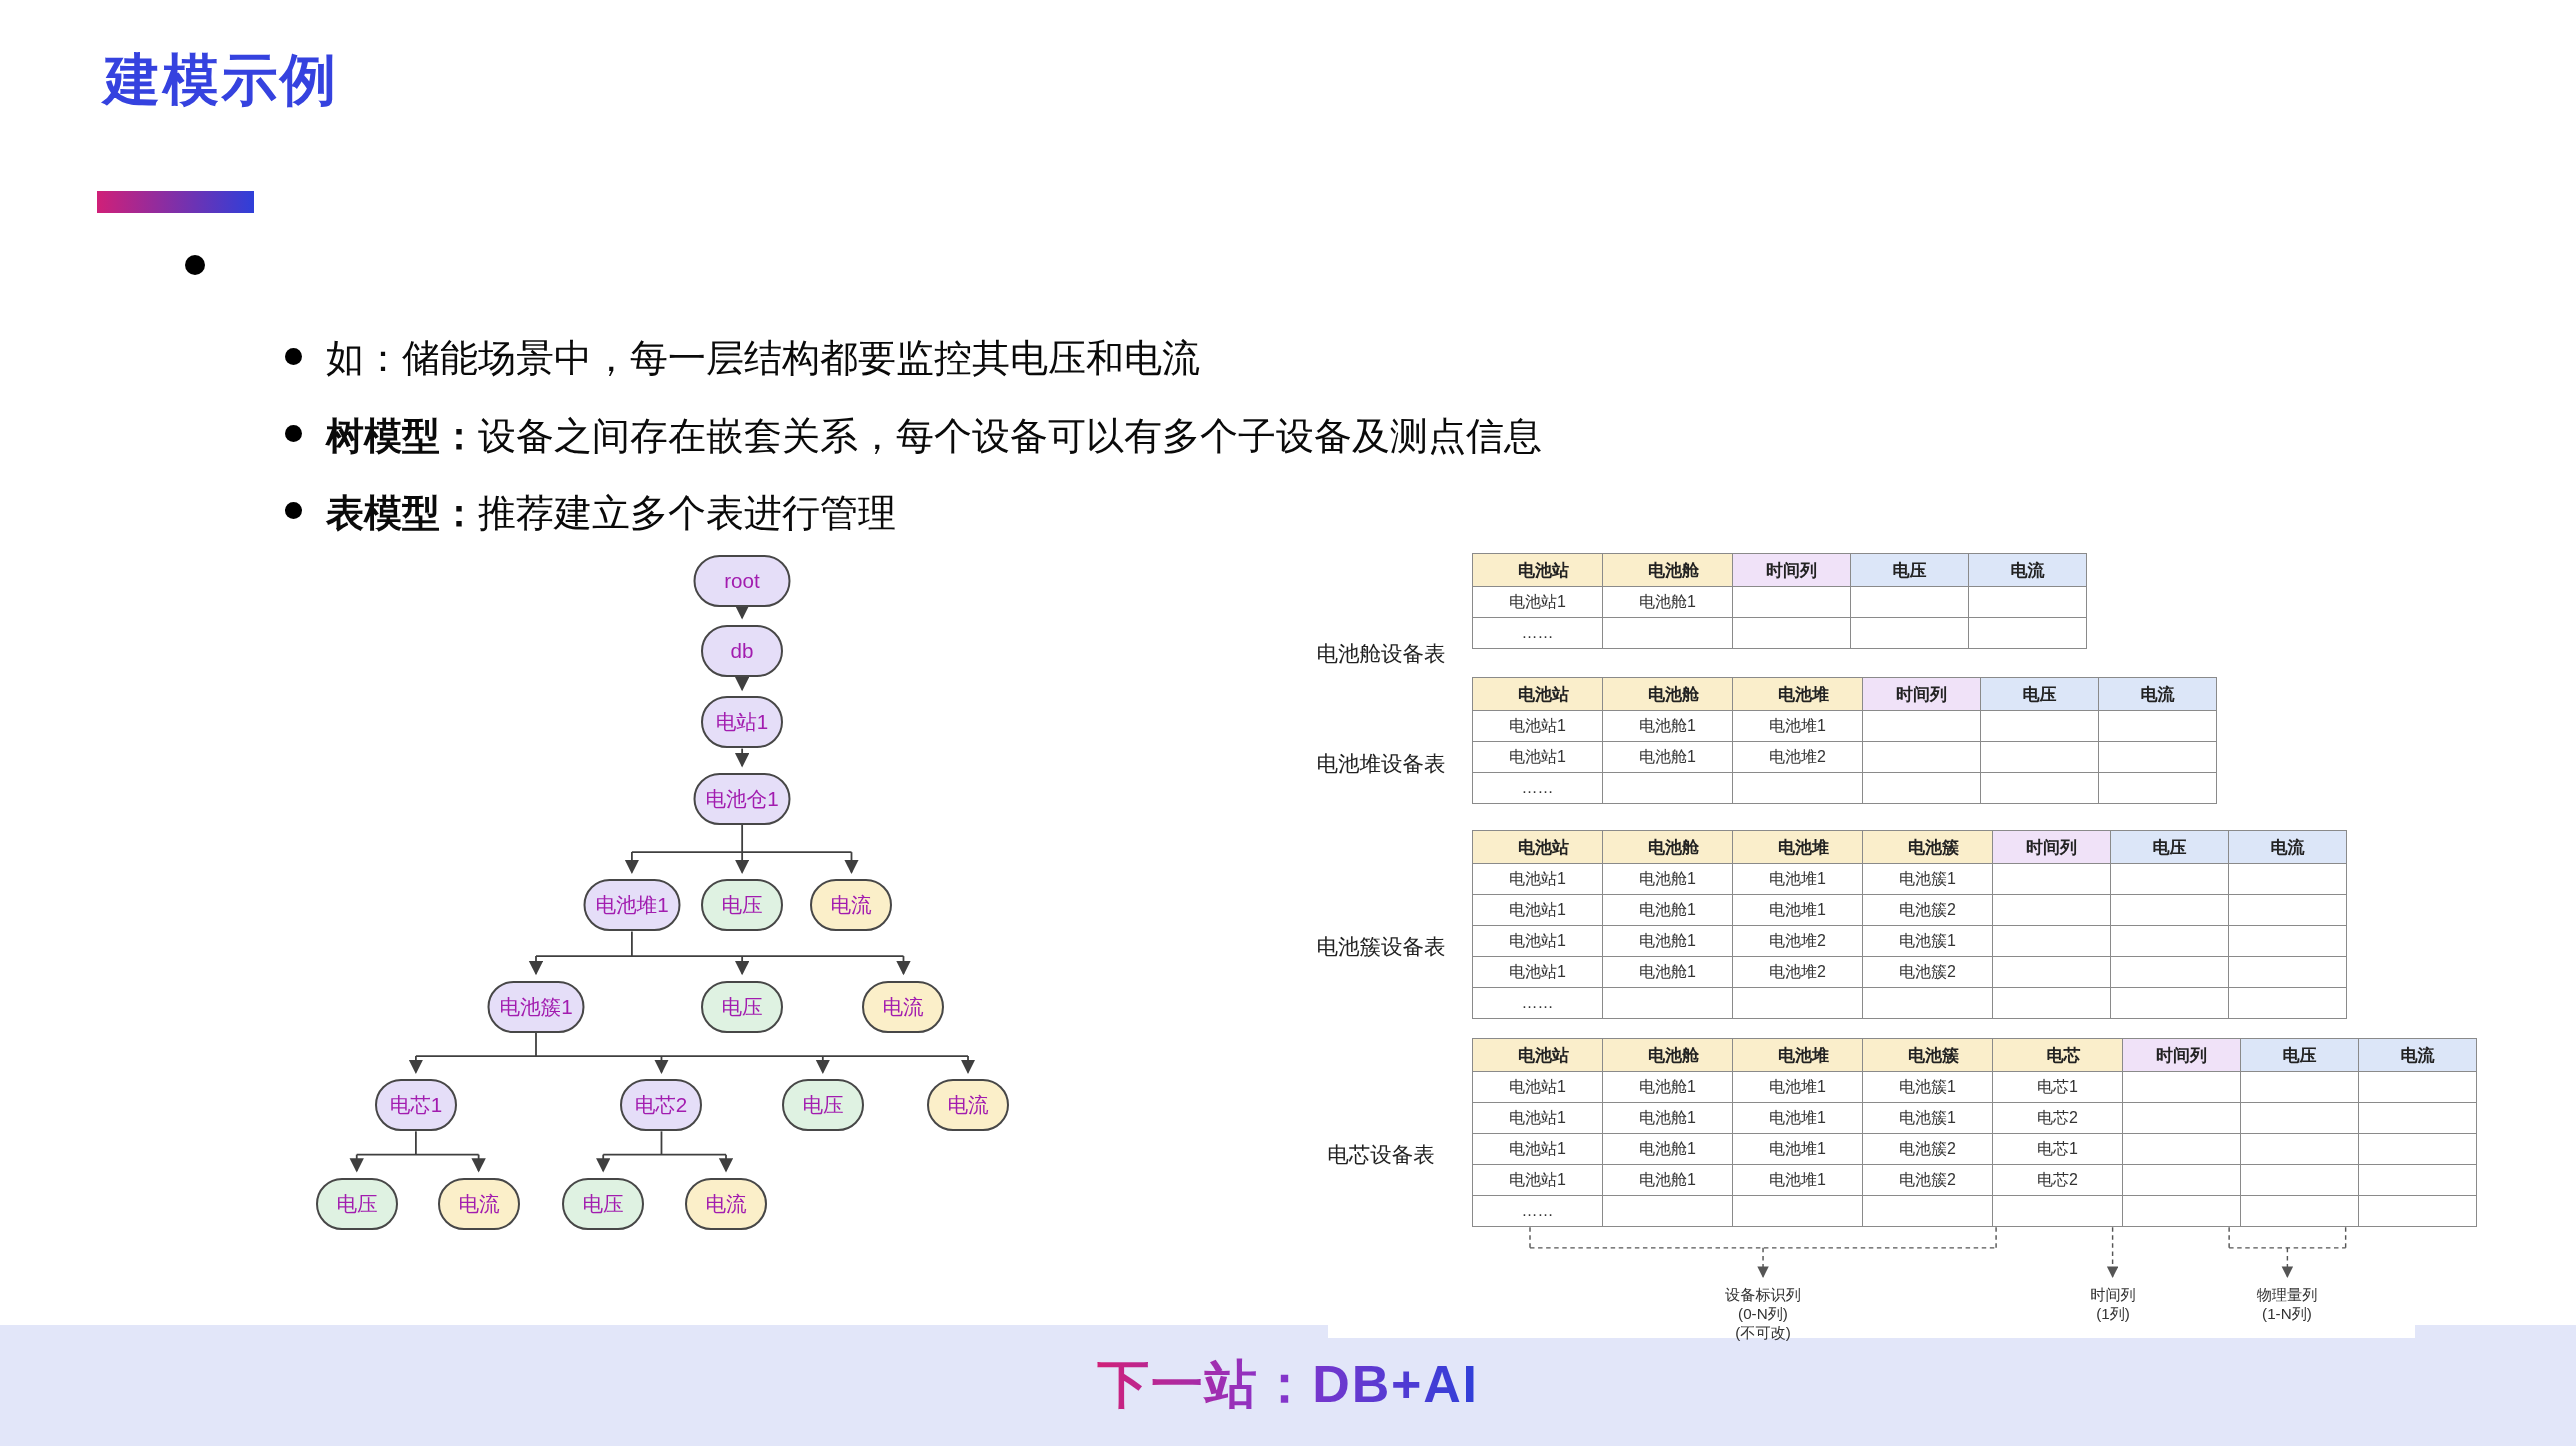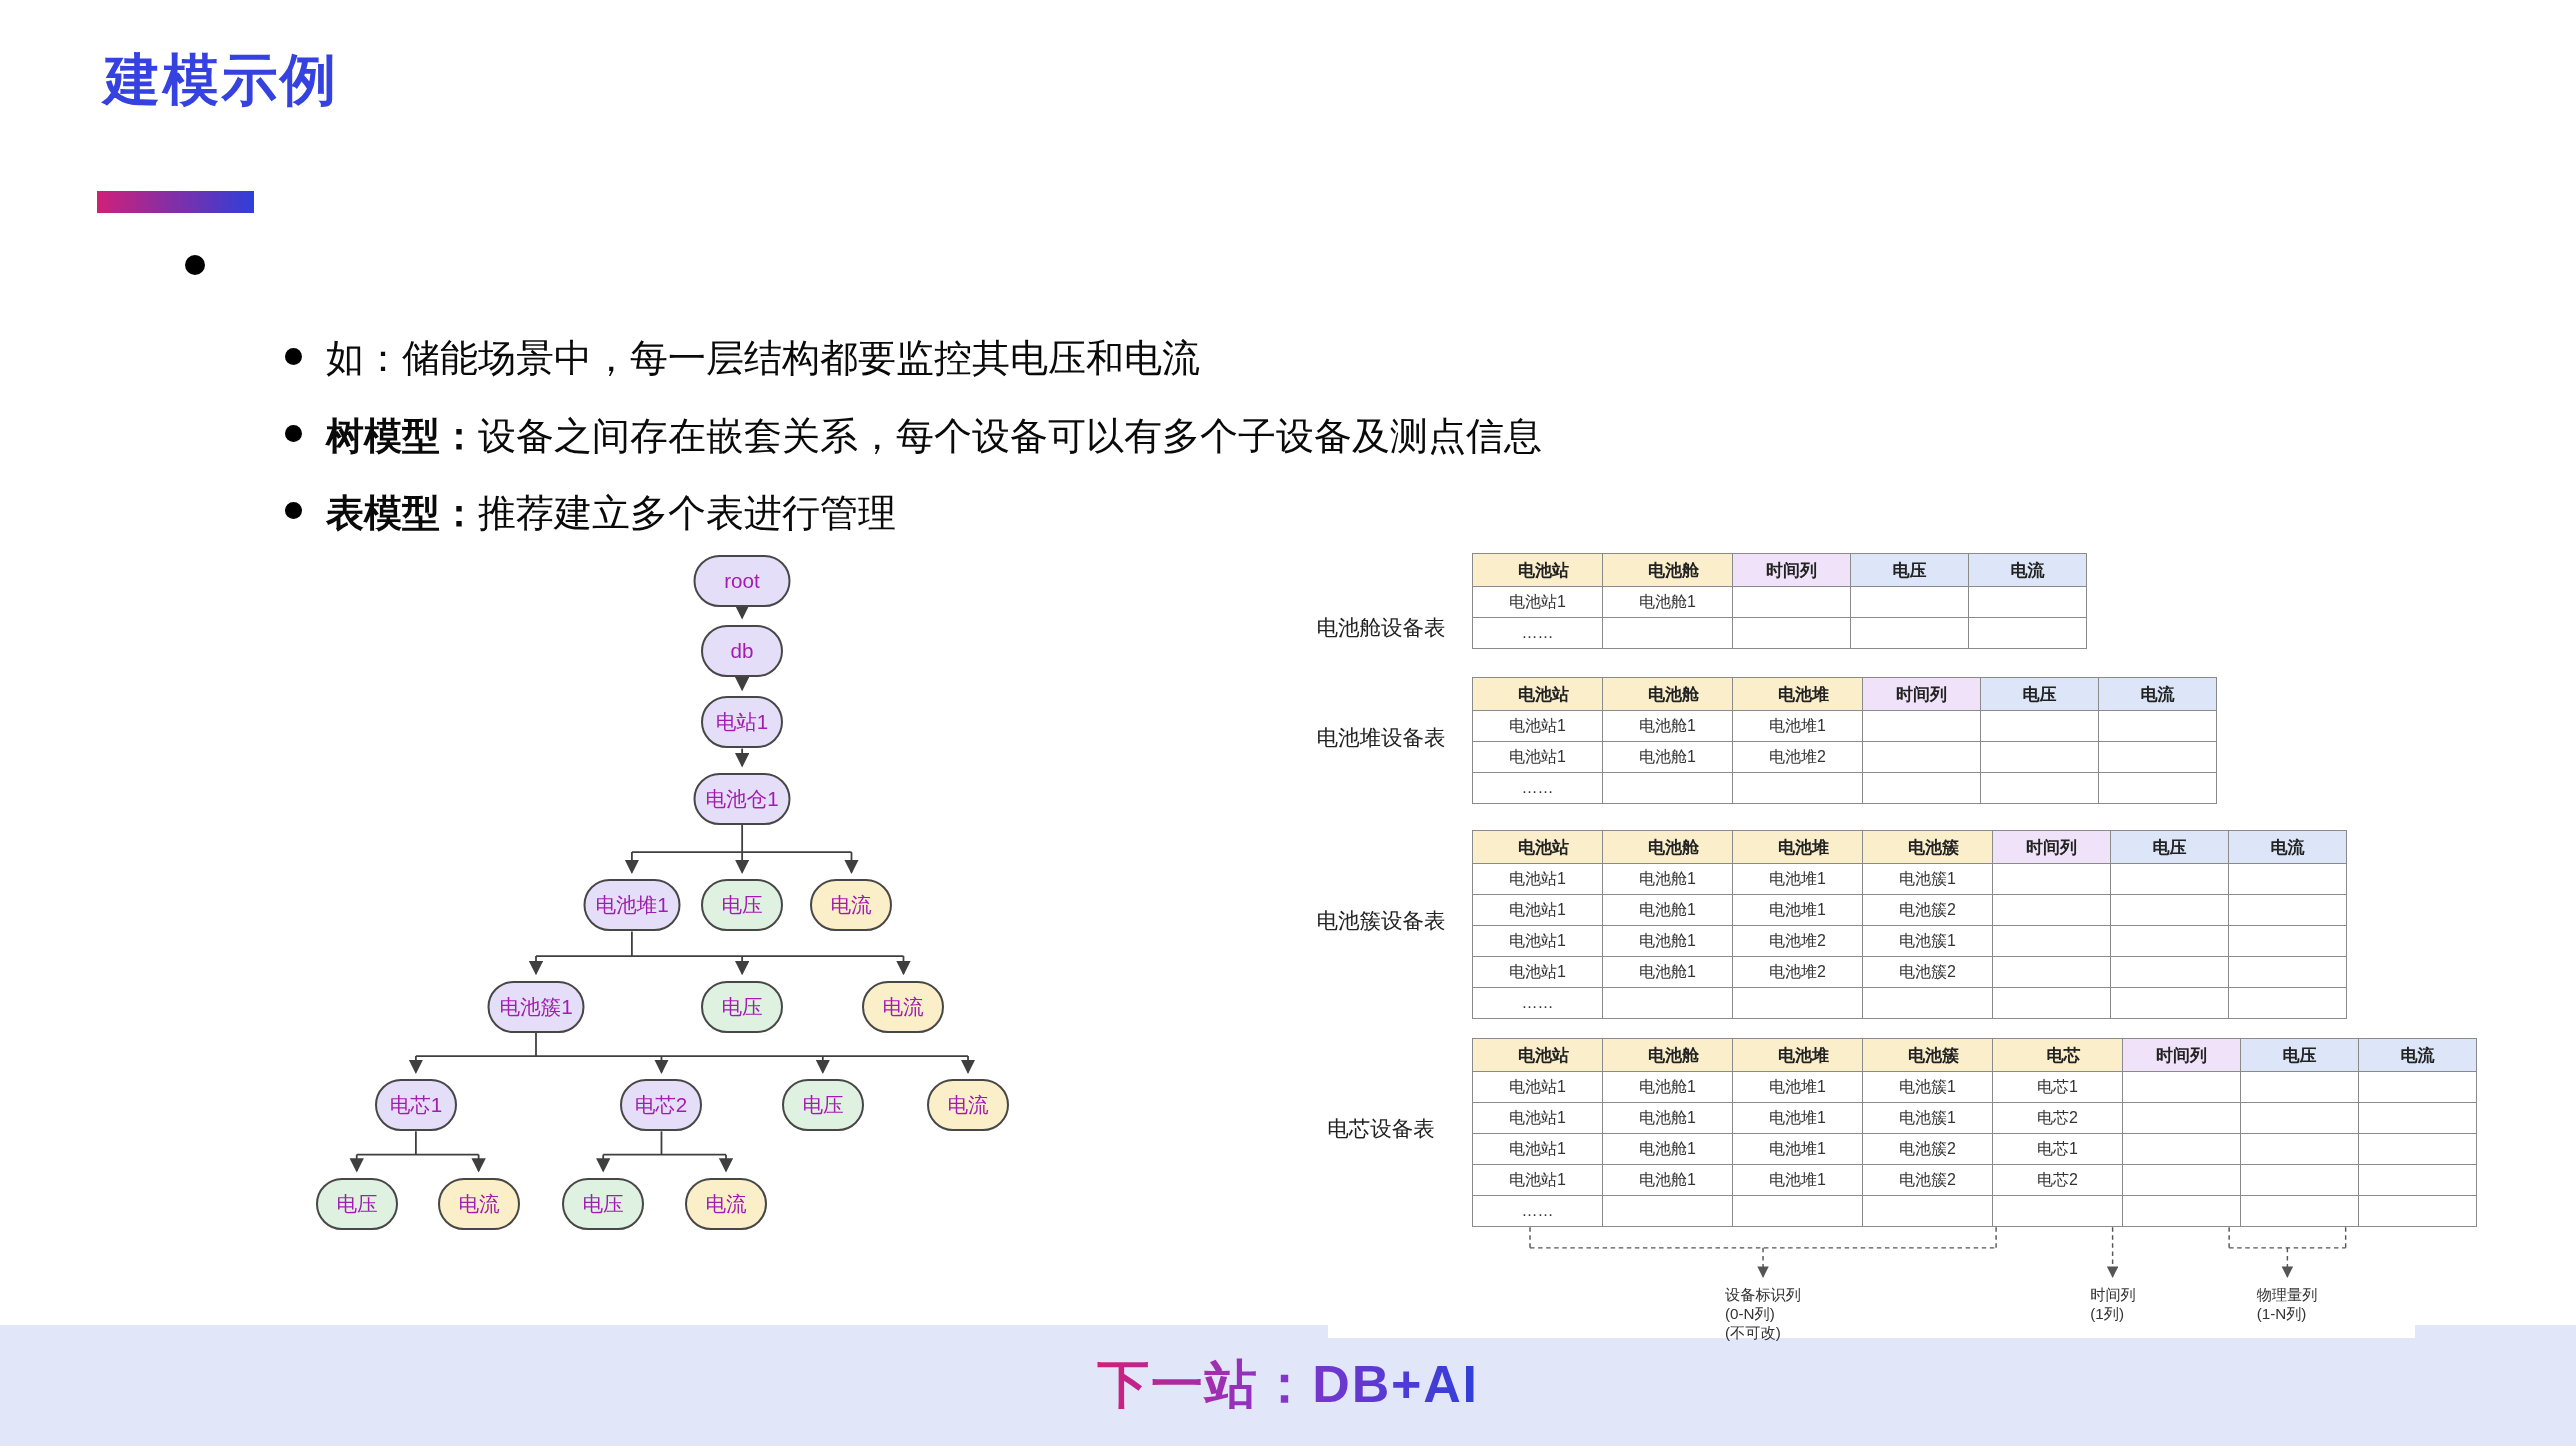--- a/index.html
+++ b/index.html
@@ -28,22 +28,22 @@
   .dash-line{stroke:#555;stroke-width:1.6;fill:none;stroke-dasharray:5 4;}
   
   .dtable{position:absolute;border-collapse:collapse;border:1.8px solid #666;background:#fff;}
   .dtable td{border:0.9px solid #8a8a8a;width:117px;height:30px;text-align:center;
              font-size:16px;color:#333;padding:0;background:#fff;}
   .dtable thead td{height:32px;font-weight:700;font-size:17px;color:#222;}
   .dtable td.h-device{background:var(--hdr-device,#FAEECB);padding-left:12px;}
   .dtable td.h-time{background:var(--hdr-time,#F0E2F8);}
   .dtable td.h-metric{background:var(--hdr-metric,#DCE6F8);}
   .tlabel{position:absolute;left:1287px;width:188px;text-align:center;font-size:21.5px;
-          color:#222;transform:translateY(-50%);white-space:nowrap;}
-  .ann-label{position:absolute;transform:translateX(-50%);text-align:left;
+          color:#222;transform:translateY(-50%);white-space:nowrap;margin-top:26px;}
+  .ann-label{position:absolute;transform:translateX(-50%);text-align:center;
              font-size:15.2px;line-height:19px;color:#333;white-space:nowrap;}
   
   .footer-band{position:absolute;left:0;top:1325px;width:2576px;height:122px;
                background:var(--footer-bg,#E2E6F9);}
   .footer-tab{position:absolute;left:1328px;top:1325px;width:1087px;height:13.4px;background:#fff;}
   .footer-wrap{position:absolute;left:50%;top:1350px;transform:translateX(-50%);}
   .footer-text{font-size:52px;font-weight:800;letter-spacing:1.8px;white-space:nowrap;
                background:linear-gradient(90deg,var(--grad-from,#D02078) 0%,var(--grad-mid,#8A34C9) 45%,var(--grad-to,#2F3FD9) 100%);
                -webkit-background-clip:text;background-clip:text;color:transparent;}
 </style>

